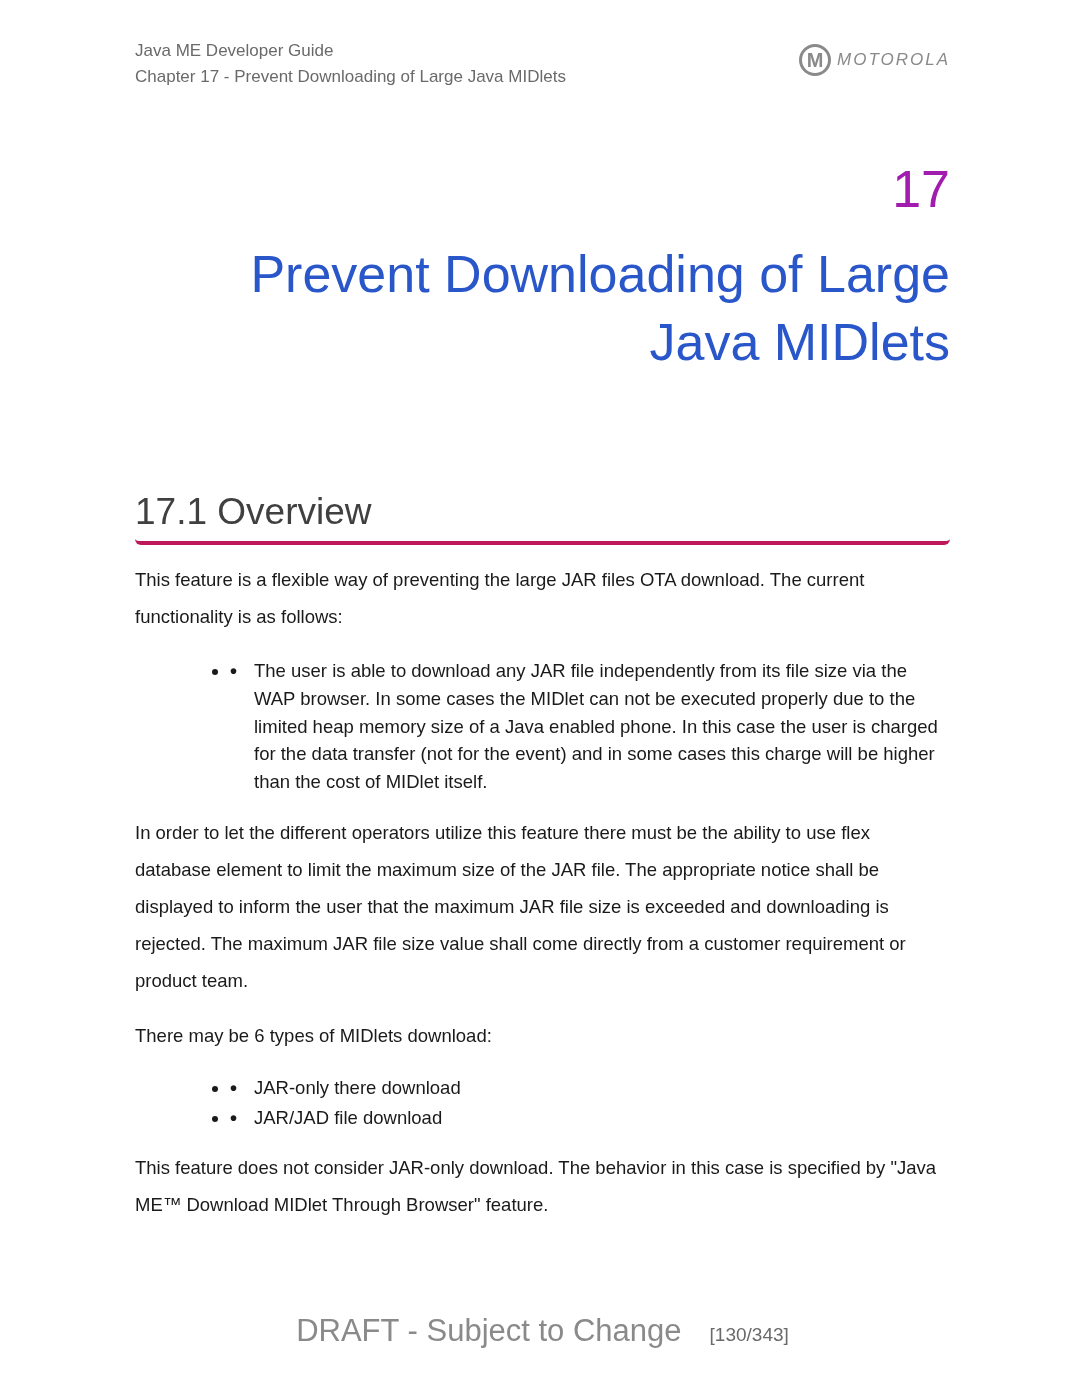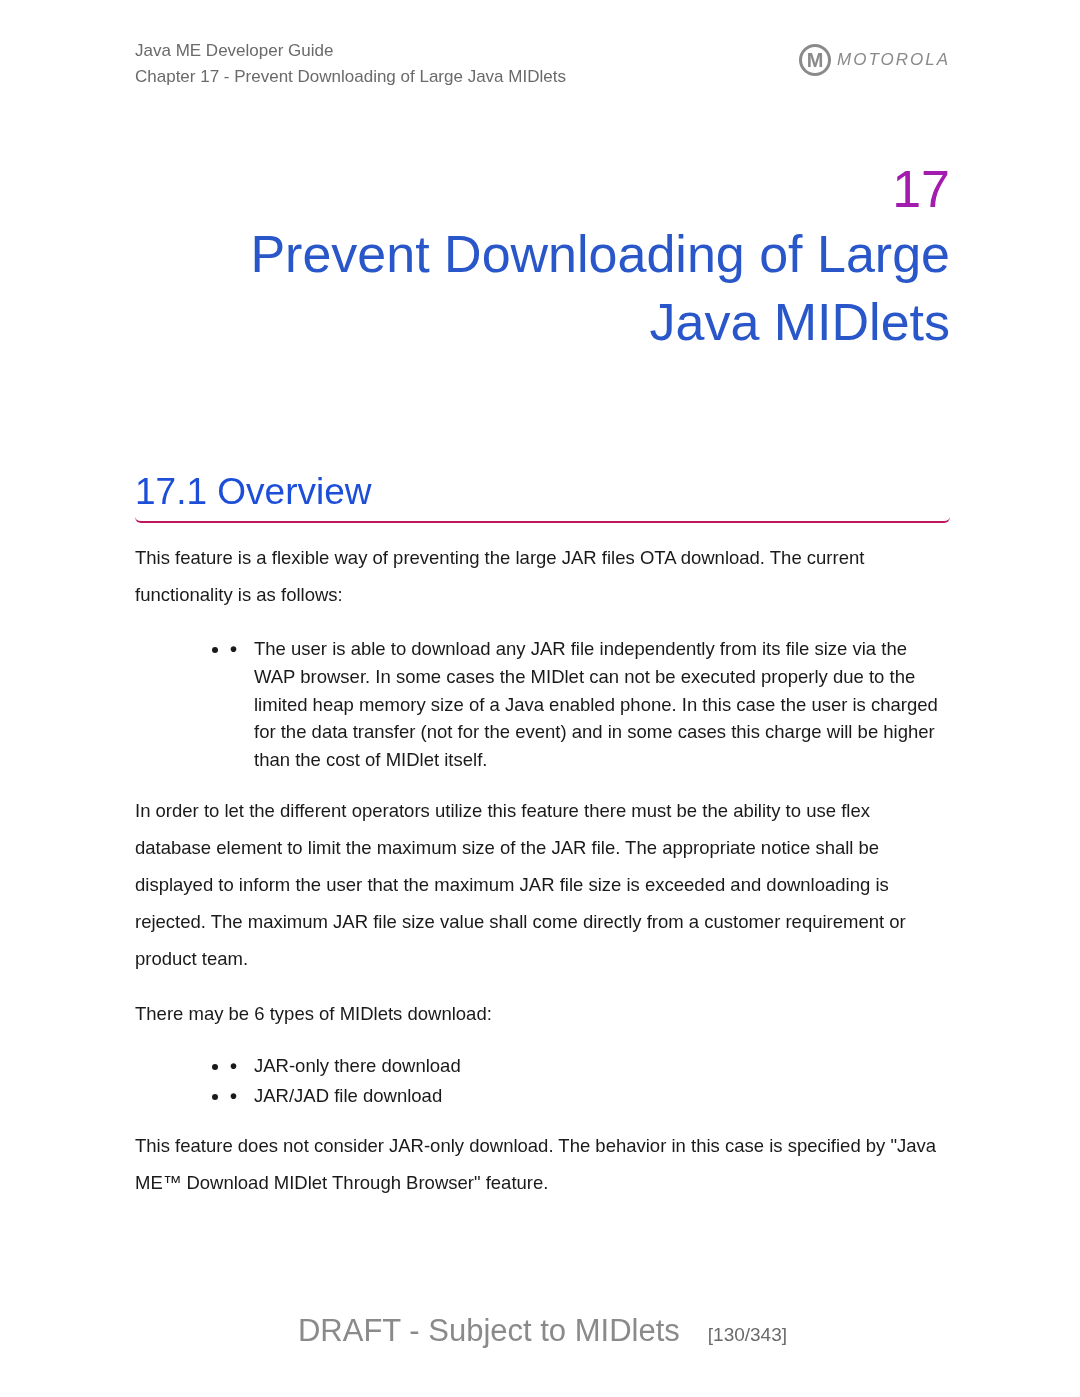--- a/index.html
+++ b/index.html
@@ -67,29 +67,29 @@
       font-family: Verdana, sans-serif;
       margin-top: 70px;
       margin-right: 0;
     }
     .chapter-title {
       text-align: right;
       color: #2956c9;
       font-size: 52px;
       font-family: Verdana, sans-serif;
       line-height: 1.3;
-      margin-top: 2px;
+      margin-top: 22px;
     }
     .section-heading {
-      color: #1d4ed8;
+      color: #404040;
       font-size: 37px;
       font-family: Verdana, sans-serif;
       margin-top: 115px;
       padding-bottom: 8px;
-      border-bottom: 2px solid #be185d;
+      border-bottom: 4px solid #be185d;
     }
     .body-text {
       color: #1a1a1a;
       font-size: 18.5px;
       line-height: 2.0;
       margin-top: 16px;
     }
     .body-text.tight {
       margin-top: 18px;
     }
@@ -170,17 +170,17 @@
   <div class="body-text tight">There may be 6 types of MIDlets download:</div>
 
   <ul class="bullet-list narrow">
     <li class="bullet-item">JAR-only there download</li>
     <li class="bullet-item">JAR/JAD file download</li>
   </ul>
 
   <div class="body-text tight">This feature does not consider JAR-only download. The behavior in this case is specified by "Java ME™ Download MIDlet Through Browser" feature.</div>
 
   <div class="footer">
-    <div class="footer-draft">DRAFT - Subject to MIDlets</div>
+    <div class="footer-draft">DRAFT - Subject to Change</div>
     <div class="footer-page">[130/343]</div>
   </div>
 
 </div>
 
 </body></html>

